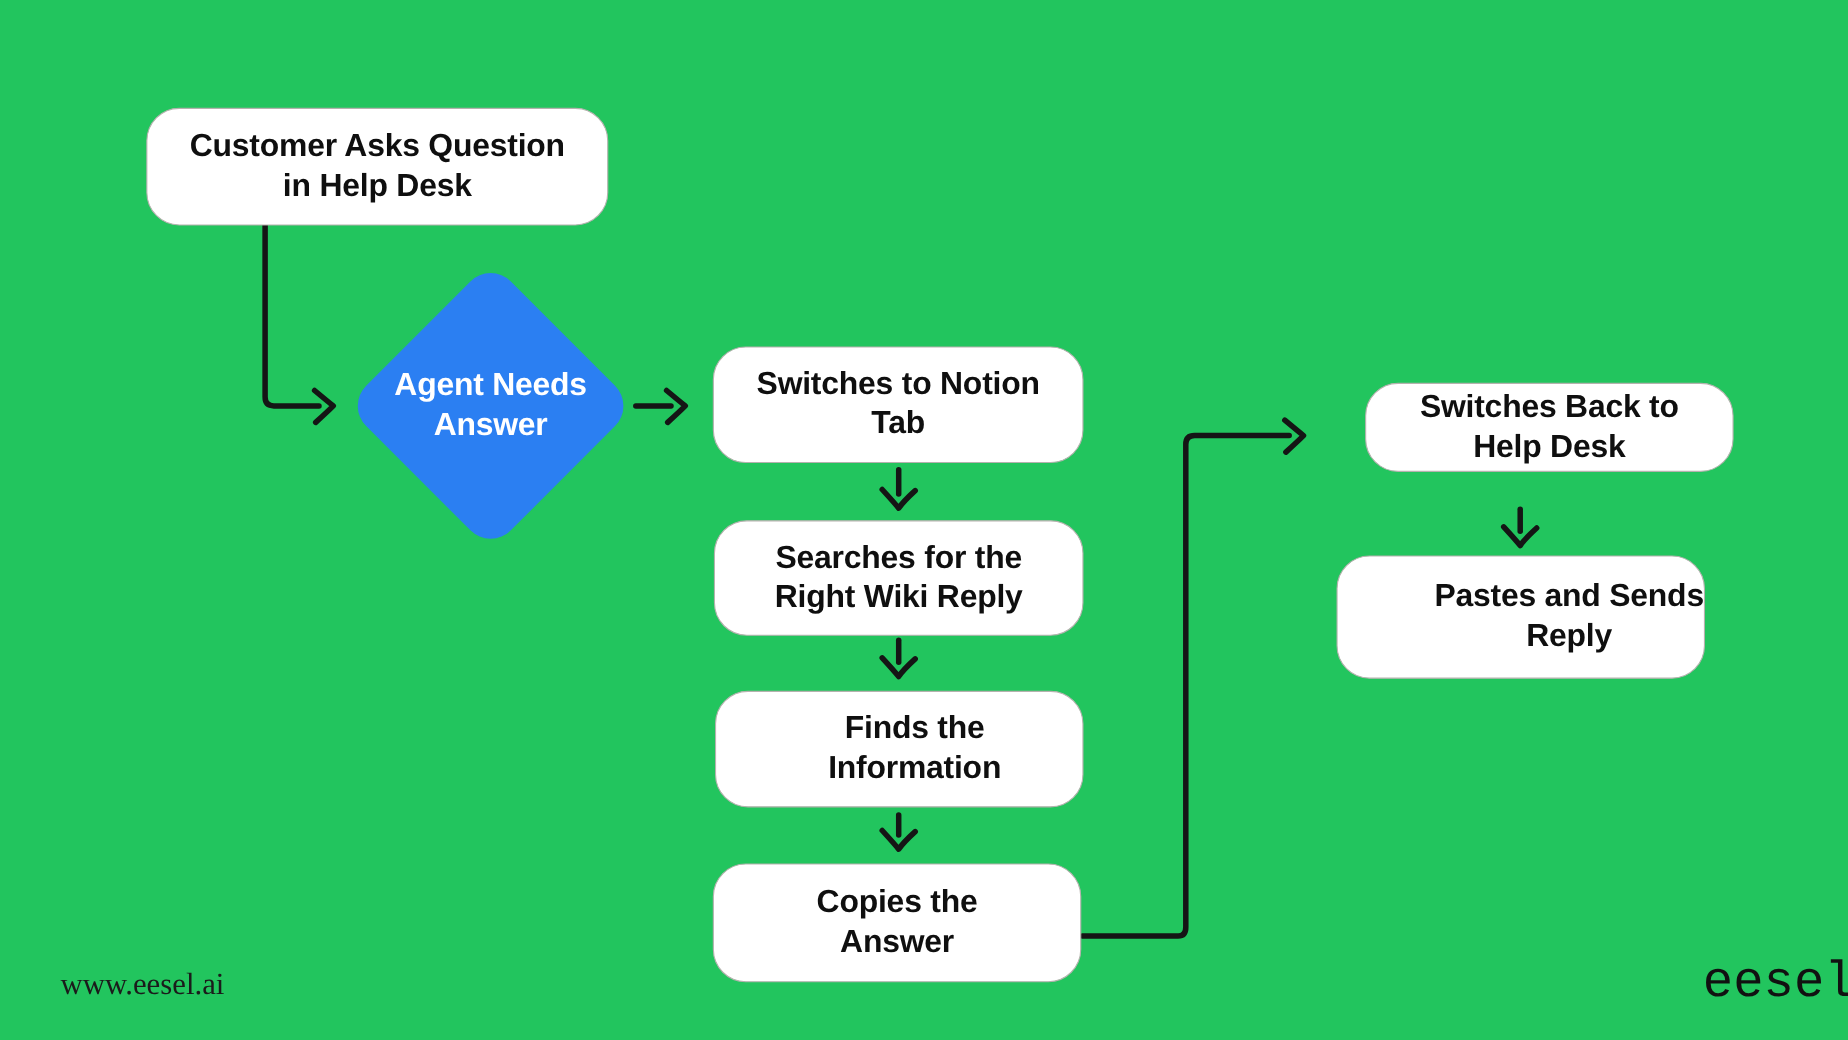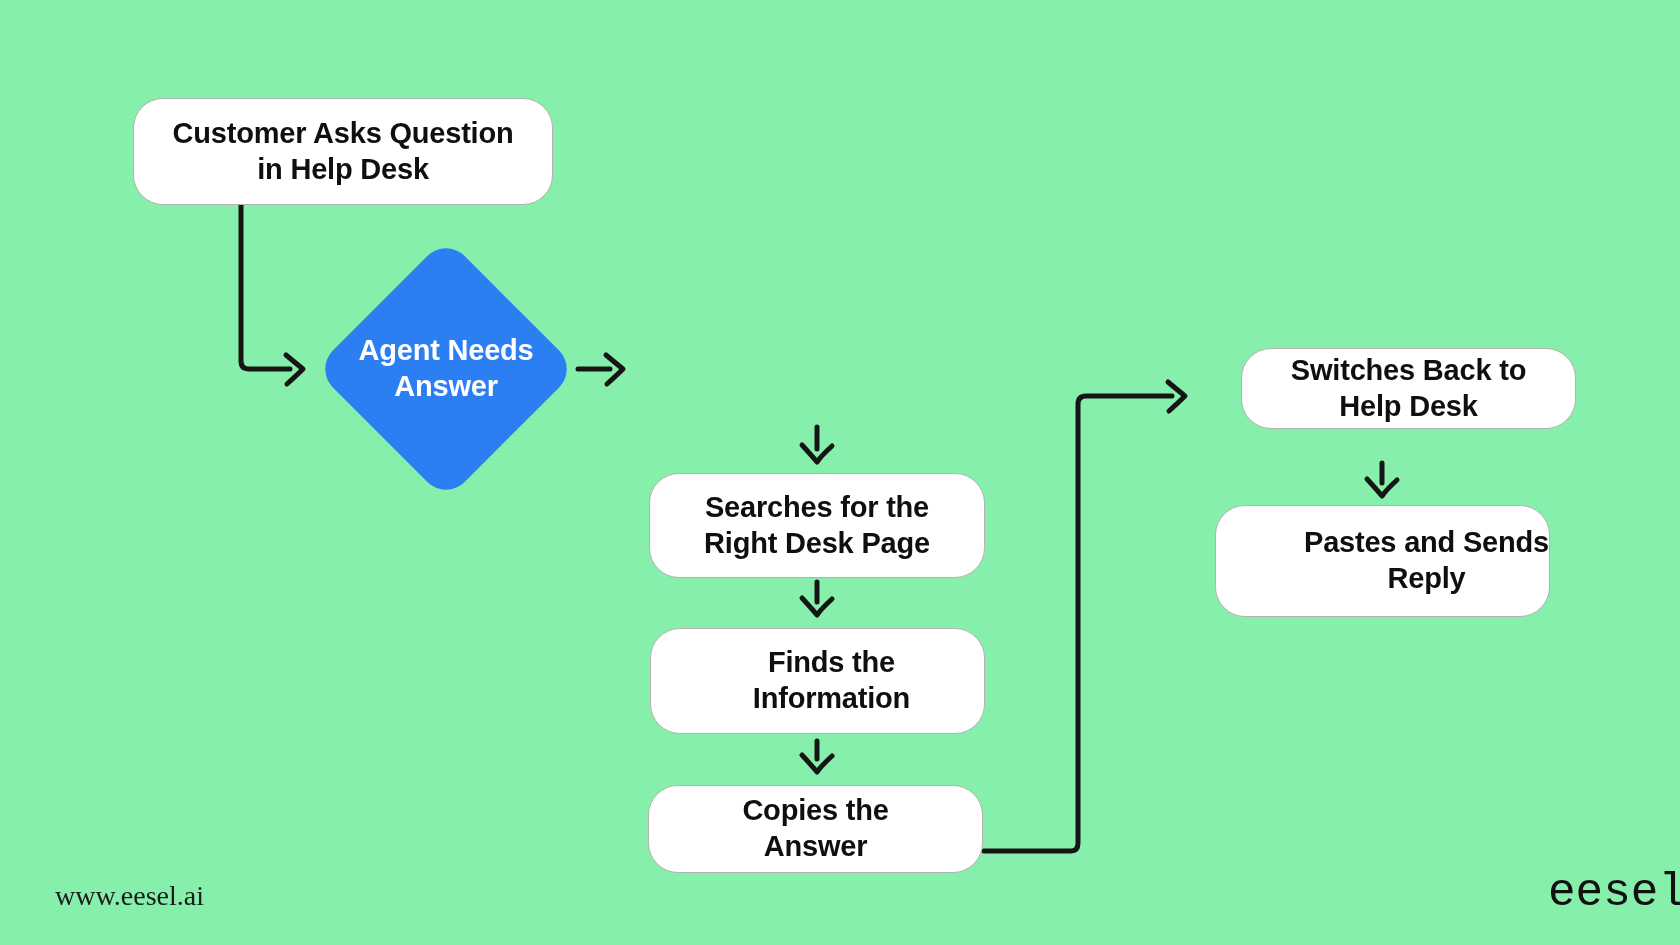--- a/index.html
+++ b/index.html
@@ -1,20 +1,20 @@
 <!DOCTYPE html>
 <html><head>
 <meta charset="utf-8">
 <style>
   html, body { margin: 0; padding: 0; }
   .canvas {
     position: relative;
     width: 1680px;
     height: 945px;
-    background: #86efac;
+    background: #22c55e;
     overflow: hidden;
     font-family: "Liberation Sans", sans-serif;
   }
   .connector-layer {
     position: absolute;
     inset: 0;
     pointer-events: none;
   }
   .node {
     position: absolute;
@@ -52,21 +52,21 @@
     align-items: center;
     justify-content: center;
     transform: rotate(-45deg);
   }
   .diamond-inner .node-label { color: #ffffff; }
 
   #node-customer-question { left: 133px; top: 98px;  width: 420px; height: 107px; }
   #node-switch-notion     { left: 648px; top: 315px; width: 337px; height: 106px; }
   #node-search-wiki       { left: 649px; top: 473px; width: 336px; height: 105px; }
   #node-find-info         { left: 650px; top: 628px; width: 335px; height: 106px; padding-left: 28px; }
-  #node-copy-answer       { left: 648px; top: 785px; width: 335px; height: 88px; }
+  #node-copy-answer       { left: 648px; top: 785px; width: 335px; height: 108px; }
   #node-switch-back       { left: 1215px; top: 348px; width: 335px; height: 81px; margin-left: 26px; }
   #node-paste-send        { left: 1215px; top: 505px; width: 335px; height: 112px; justify-content: flex-end; }
 
   .footer-site {
     position: absolute;
     left: 55px;
     top: 882px;
     font-family: Liberation Serif, serif;
     font-size: 28px;
     line-height: 1;
@@ -116,24 +116,28 @@
 in Help Desk</span>
   </div>
 
   <div class="diamond">
     <div class="diamond-inner">
       <span class="node-label">Agent Needs
 Answer</span>
     </div>
   </div>
 
+  <div class="node" id="node-switch-notion">
+    <span class="node-label">Switches to Notion
+Tab</span>
+  </div>
 
   <div class="node" id="node-search-wiki">
     <span class="node-label">Searches for the
-Right Desk Page</span>
+Right Wiki Reply</span>
   </div>
 
   <div class="node" id="node-find-info">
     <span class="node-label">Finds the
 Information</span>
   </div>
 
   <div class="node" id="node-copy-answer">
     <span class="node-label">Copies the
 Answer</span>

